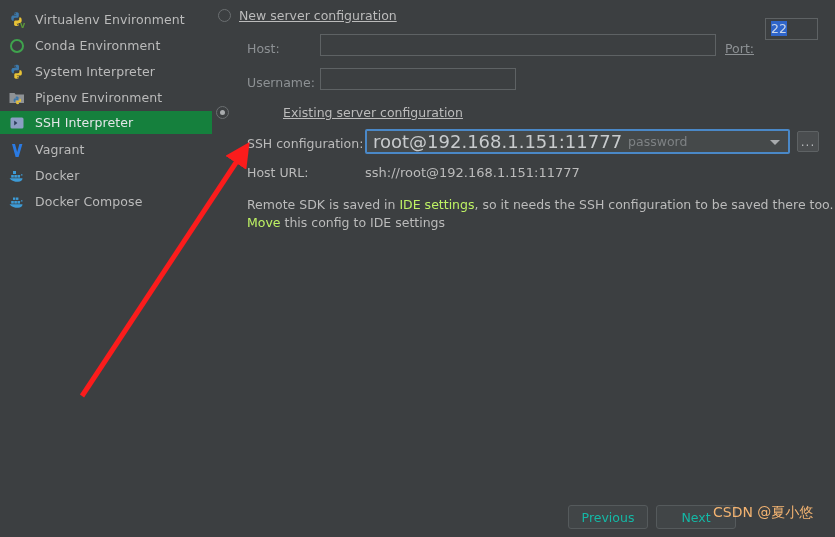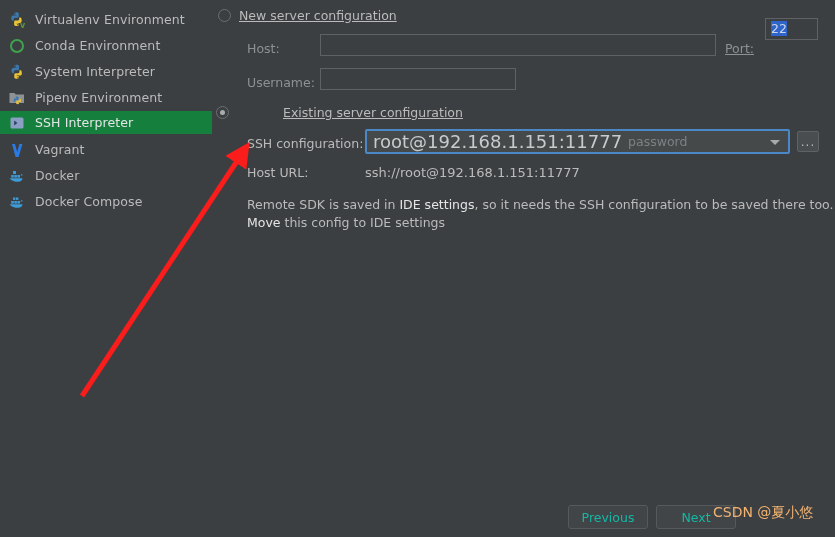--- a/index.html
+++ b/index.html
@@ -172,21 +172,21 @@
     color: #bbbbbb;
     white-space: nowrap;
   }
 
   .note {
     position: absolute;
     font-size: 12.5px;
     color: #bbbbbb;
     white-space: nowrap;
   }
-  .link { color: #e5e5e5; }
+  .link { color: #bef264; }
   a.link { text-decoration: none; }
 
   
   .btn {
     position: absolute;
     box-sizing: border-box;
     border: 1px solid #555a5c;
     border-radius: 3px;
     background: #3f4335;
     background: #414547;

